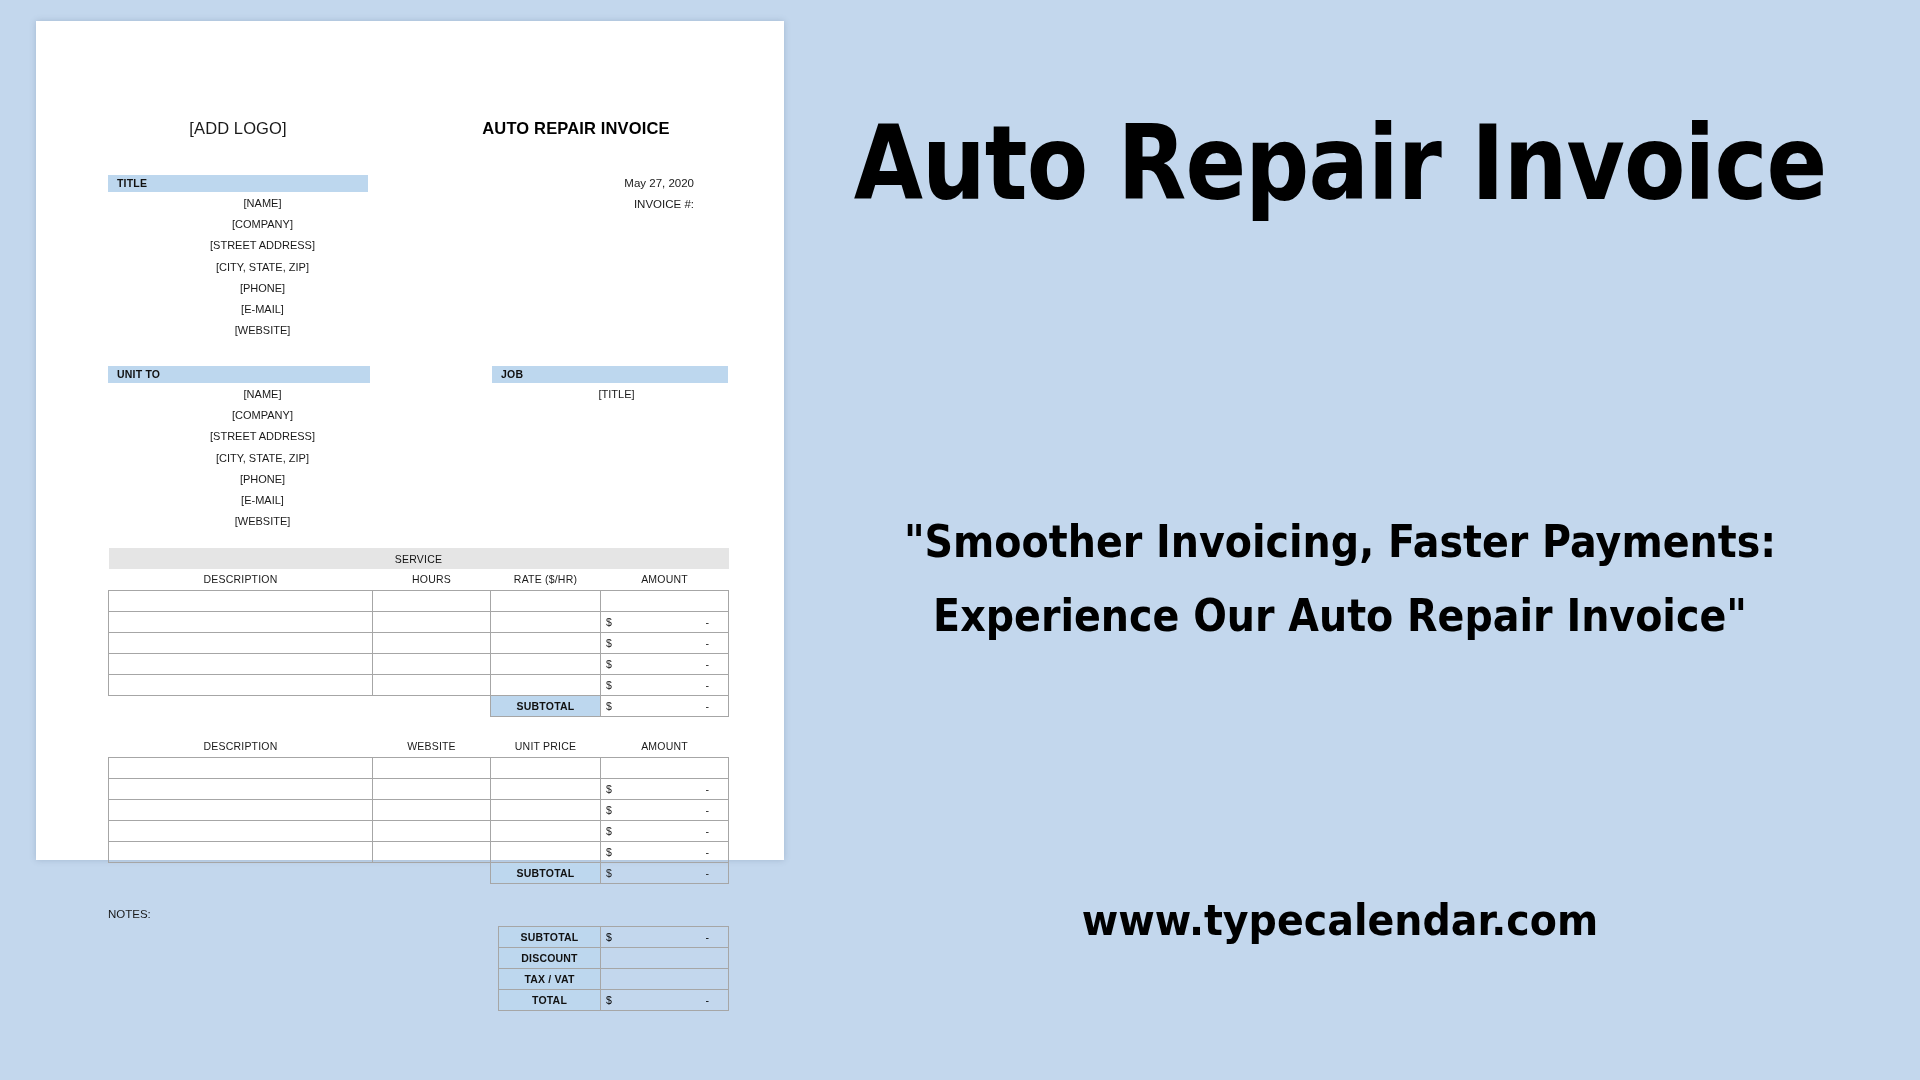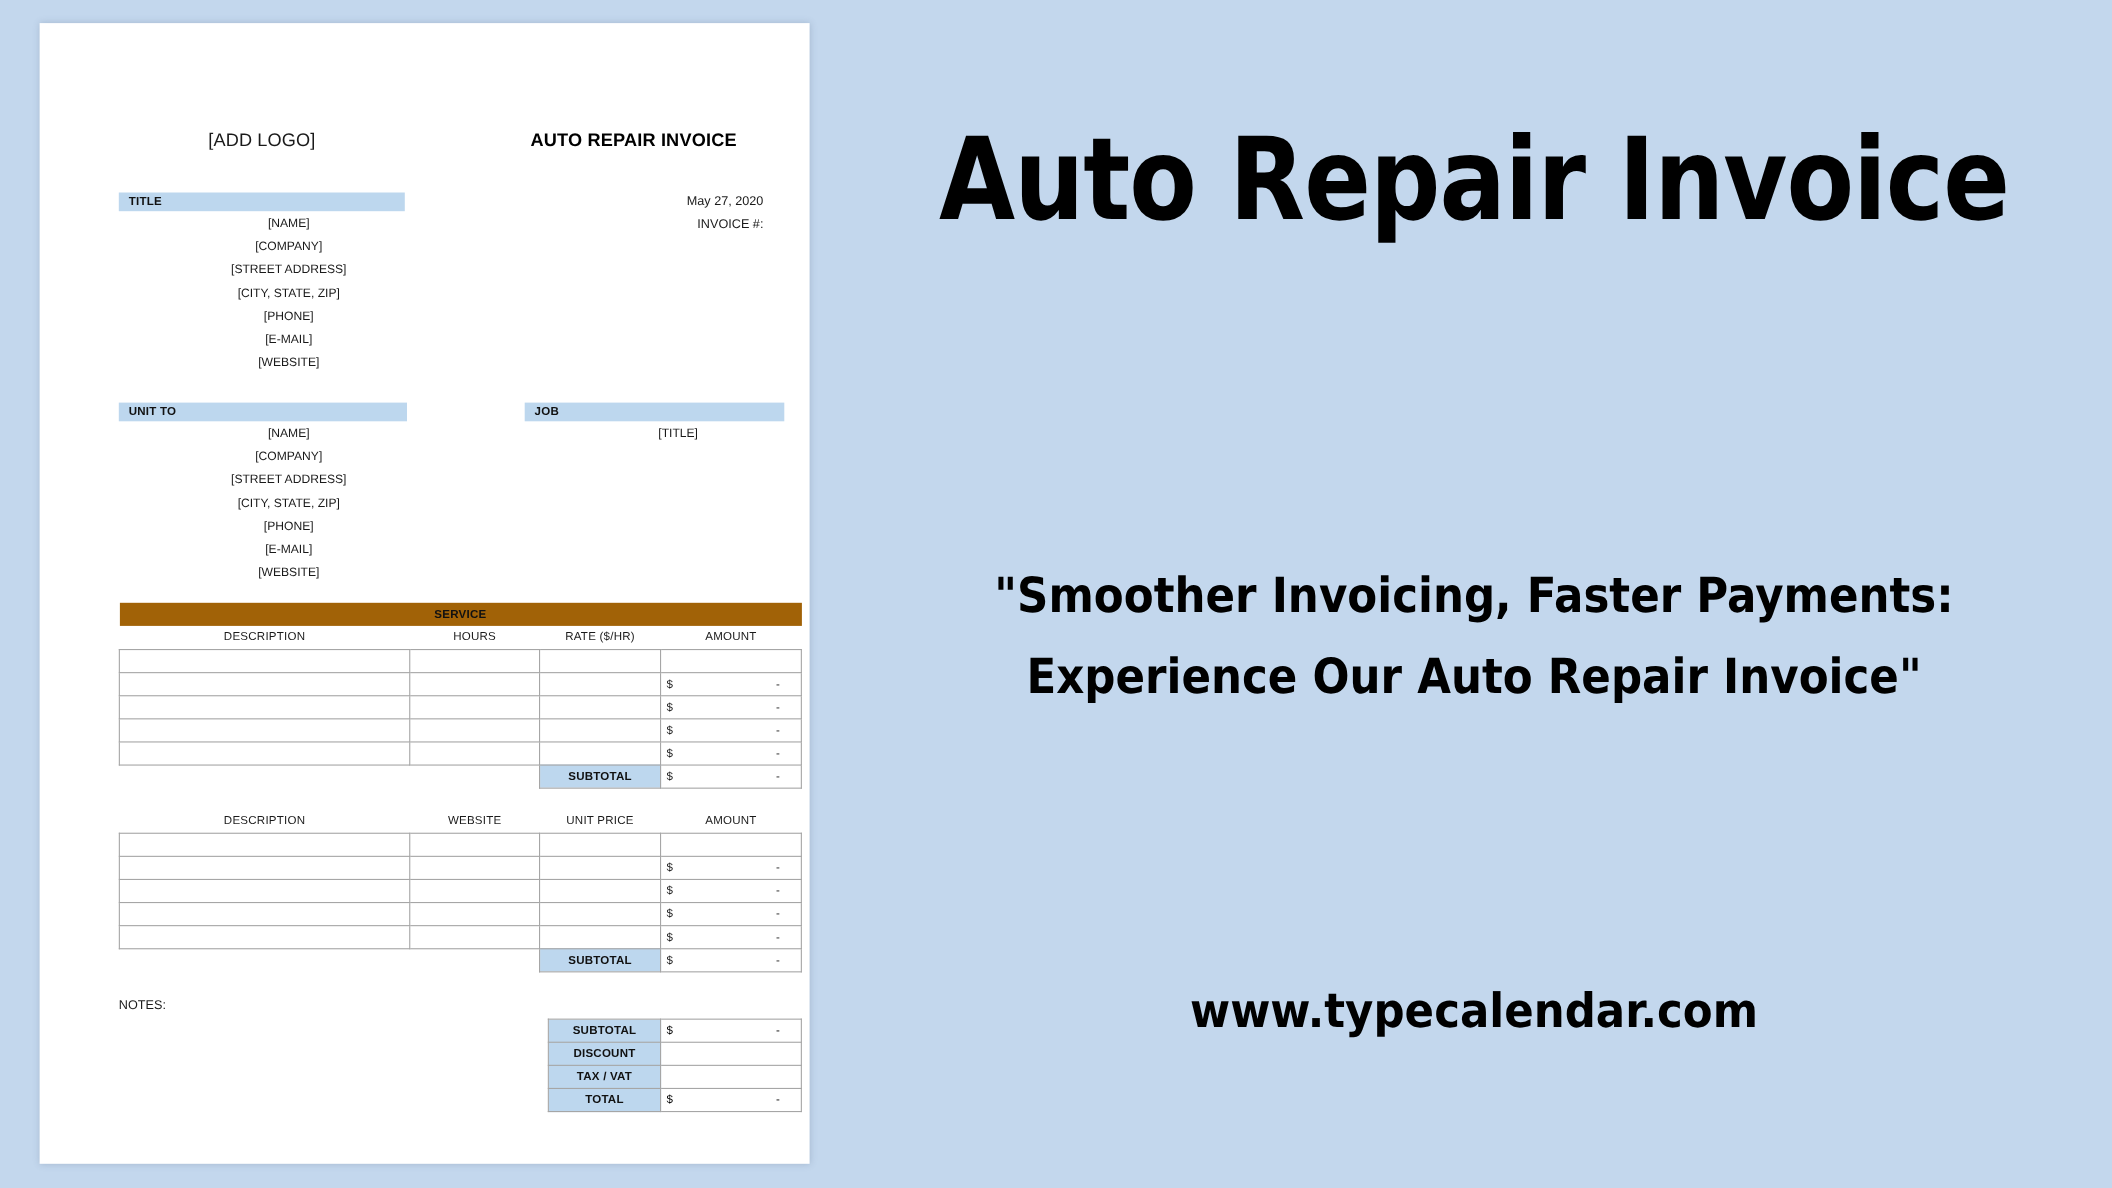--- a/index.html
+++ b/index.html
@@ -18,23 +18,24 @@
     width: 1920px;
     height: 1080px;
   }
 
   
   .paper {
     position: absolute;
     left: 36px;
     top: 21px;
     width: 700px;
-    height: 1037px;
+    height: 839px;
     background: #ffffff;
     box-shadow: 0 0 6px rgba(90,110,140,0.30);
+    padding-left: 48px;
   }
   .sheet {
     position: absolute;
     left: 0;
     top: 0;
     width: 700px;
     height: 1037px;
   }
 
   
@@ -127,24 +128,24 @@
   .tbl .colhead {
     border: none;
     text-align: center;
     font-size: 10.5px;
     font-weight: normal;
     letter-spacing: 0.2px;
     height: 21px;
     color: #1a1a1a;
   }
   .sec-bar-cell {
-    background: #a16207;
+    background: #e5e5e5;
     border: none !important;
     text-align: center;
-    font-weight: bold;
+    font-weight: normal;
     font-size: 10.5px;
     height: 17px;
     color: #111;
     letter-spacing: 0.2px;
   }
   .amt {
     position: relative;
   }
   .amt .cur {
     position: absolute;
@@ -283,21 +284,21 @@
       <div class="addr" style="left:72px; top:363px; width:300px;">
         <div>[NAME]</div>
         <div>[COMPANY]</div>
         <div>[STREET ADDRESS]</div>
         <div>[CITY, STATE, ZIP]</div>
         <div>[PHONE]</div>
         <div>[E-MAIL]</div>
         <div>[WEBSITE]</div>
       </div>
 
-      <div class="bar" style="left:441px; top:345px; width:236px;">JOB</div>
+      <div class="bar" style="left:456px; top:345px; width:236px;">JOB</div>
       <div class="addr" style="left:456px; top:363px; width:240px;">
         <div>[TITLE]</div>
       </div>
 
       <table class="tbl" style="left:72px; top:527px; width:620px;">
         <colgroup>
           <col style="width:264px">
             <col style="width:118px">
           <col style="width:110px">
             <col style="width:128px">

